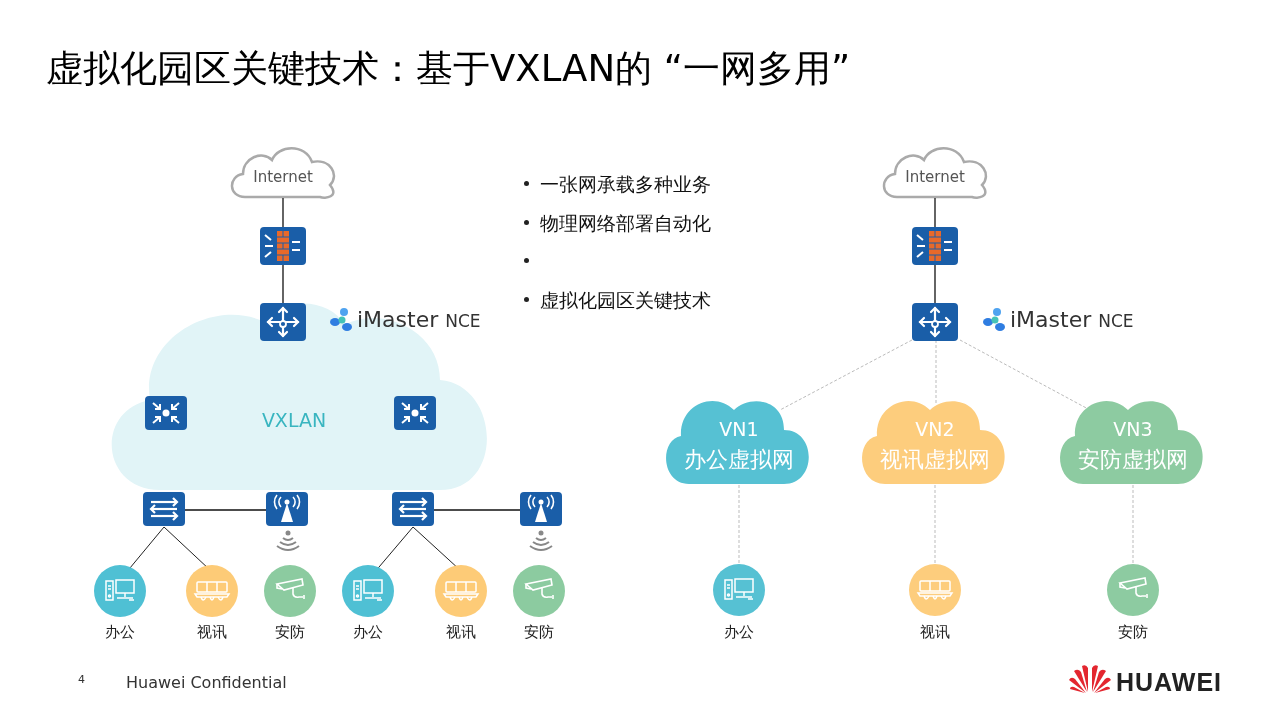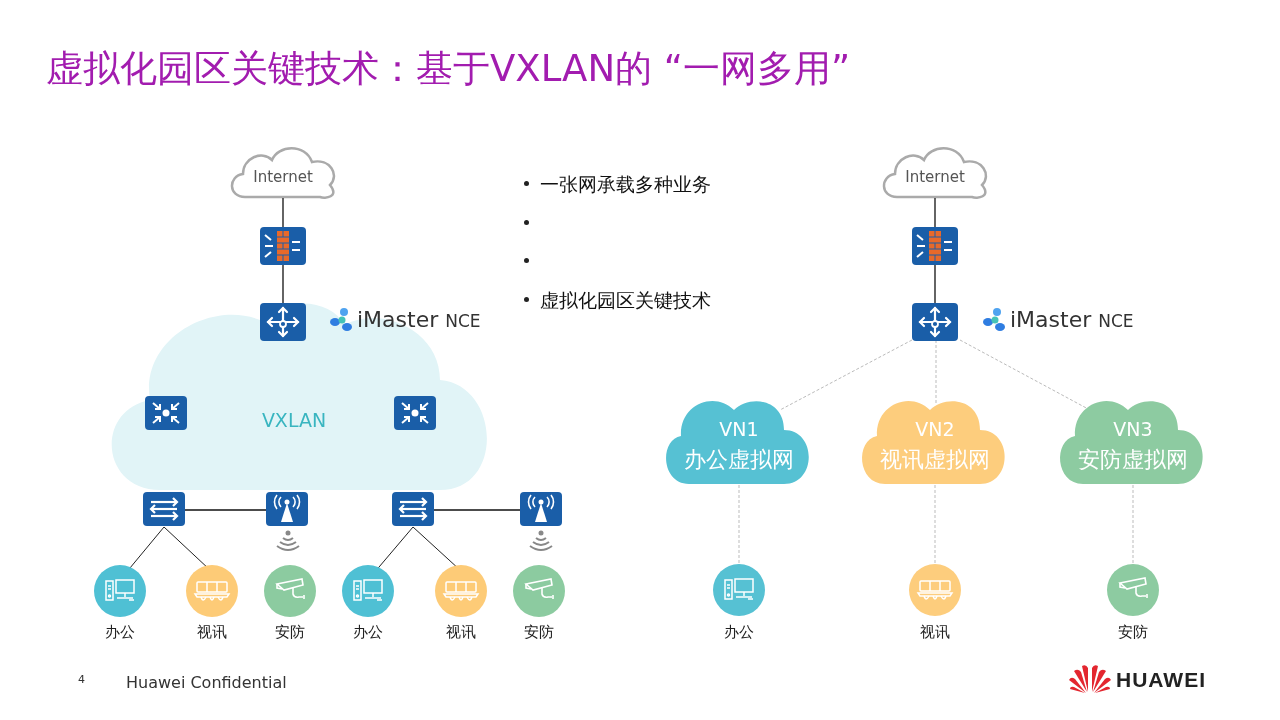--- a/index.html
+++ b/index.html
@@ -1,36 +1,36 @@
 <!DOCTYPE html>
 <html><head>
 <meta charset="utf-8">
 <style>
   html, body { margin:0; padding:0; }
   body { width:1280px; height:720px; background:#ffffff; position:relative; overflow:hidden;
          font-family:"DejaVu Sans", "Liberation Sans", sans-serif; }
   .abs { position:absolute; }
-  #title { left:46px; top:44px; font-size:37px; color:#a21caf; letter-spacing:0px; white-space:nowrap; font-family:"DejaVu Sans", sans-serif; }
+  #title { left:46px; top:44px; font-size:37px; color:#000000; letter-spacing:0px; white-space:nowrap; font-family:"DejaVu Sans", sans-serif; }
   .bullets { left:515px; top:158px; margin:9px; padding:0; list-style:none; }
   .bullets li { font-size:19px; color:#111; height:38.5px; line-height:34px; white-space:nowrap; }
   .bullets li .dot { display:inline-block; width:5px; height:5px; background:#222; border-radius:50%; margin-right:11px; vertical-align:middle; position:relative; top:-2px; }
   svg#diagram { position:absolute; left:0; top:0; }
   .lbl { font-size:15px; fill:#222; font-family:"DejaVu Sans", sans-serif; }
   .footer-num { left:78px; top:673px; font-size:11px; color:#333; }
   .footer-conf { left:126px; top:673px; font-size:16px; color:#333; }
-  .logo-text { left:1116px; top:668px; font-size:21px; font-weight:bold; color:#222; letter-spacing:1px; font-family:"Liberation Sans", sans-serif; }
+  .logo-text { left:1116px; top:668px; font-size:25px; font-weight:bold; color:#222; letter-spacing:1px; font-family:"Liberation Sans", sans-serif; }
 </style>
 </head>
 <body>
 
 <div id="title" class="abs">虚拟化园区关键技术：基于VXLAN的 “一网多用”</div>
 
 <ul class="abs bullets">
   <li><span class="dot"></span><span>一张网承载多种业务</span></li>
-  <li><span class="dot"></span></li>
+  <li><span class="dot"></span><span>物理网络部署自动化</span></li>
   <li><span class="dot"></span></li>
   <li><span class="dot"></span><span>虚拟化园区关键技术</span></li>
 </ul>
 
 <svg id="diagram" width="1280" height="720" viewBox="0 0 1280 720">
   <defs>
 
     <g id="tile-firewall">
       <rect x="-23" y="-19" width="46" height="38" rx="4" fill="#1a5ea8"></rect>
       <rect x="-6" y="-15" width="12" height="30" fill="#e8692a"></rect>

